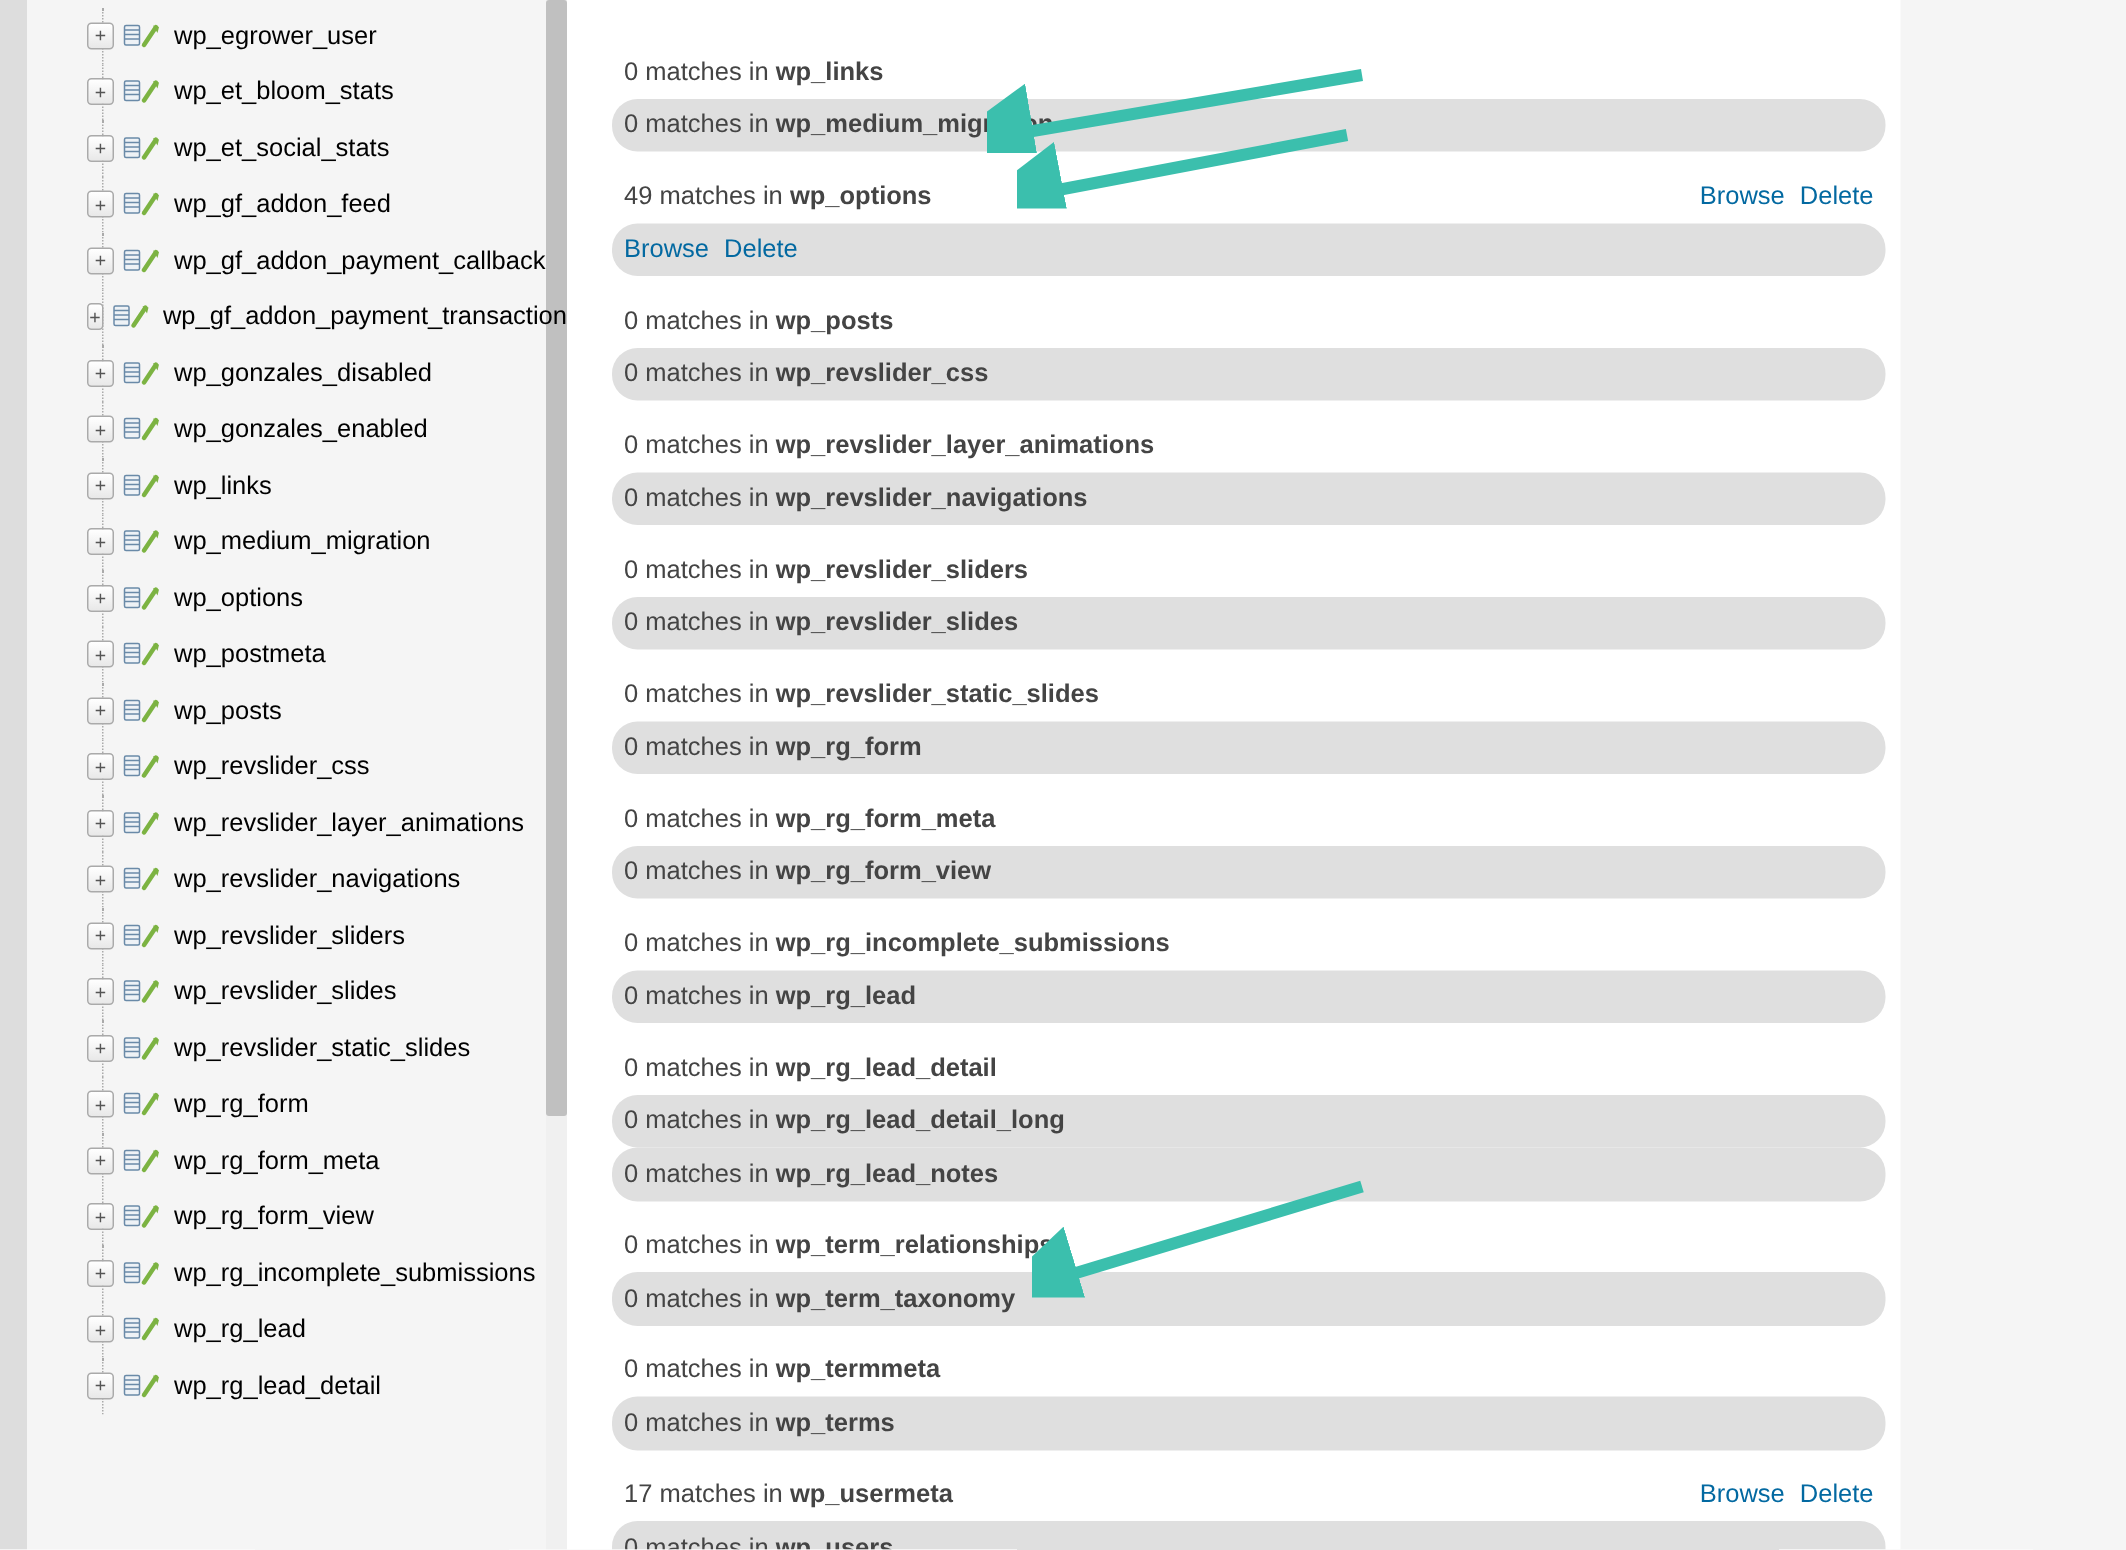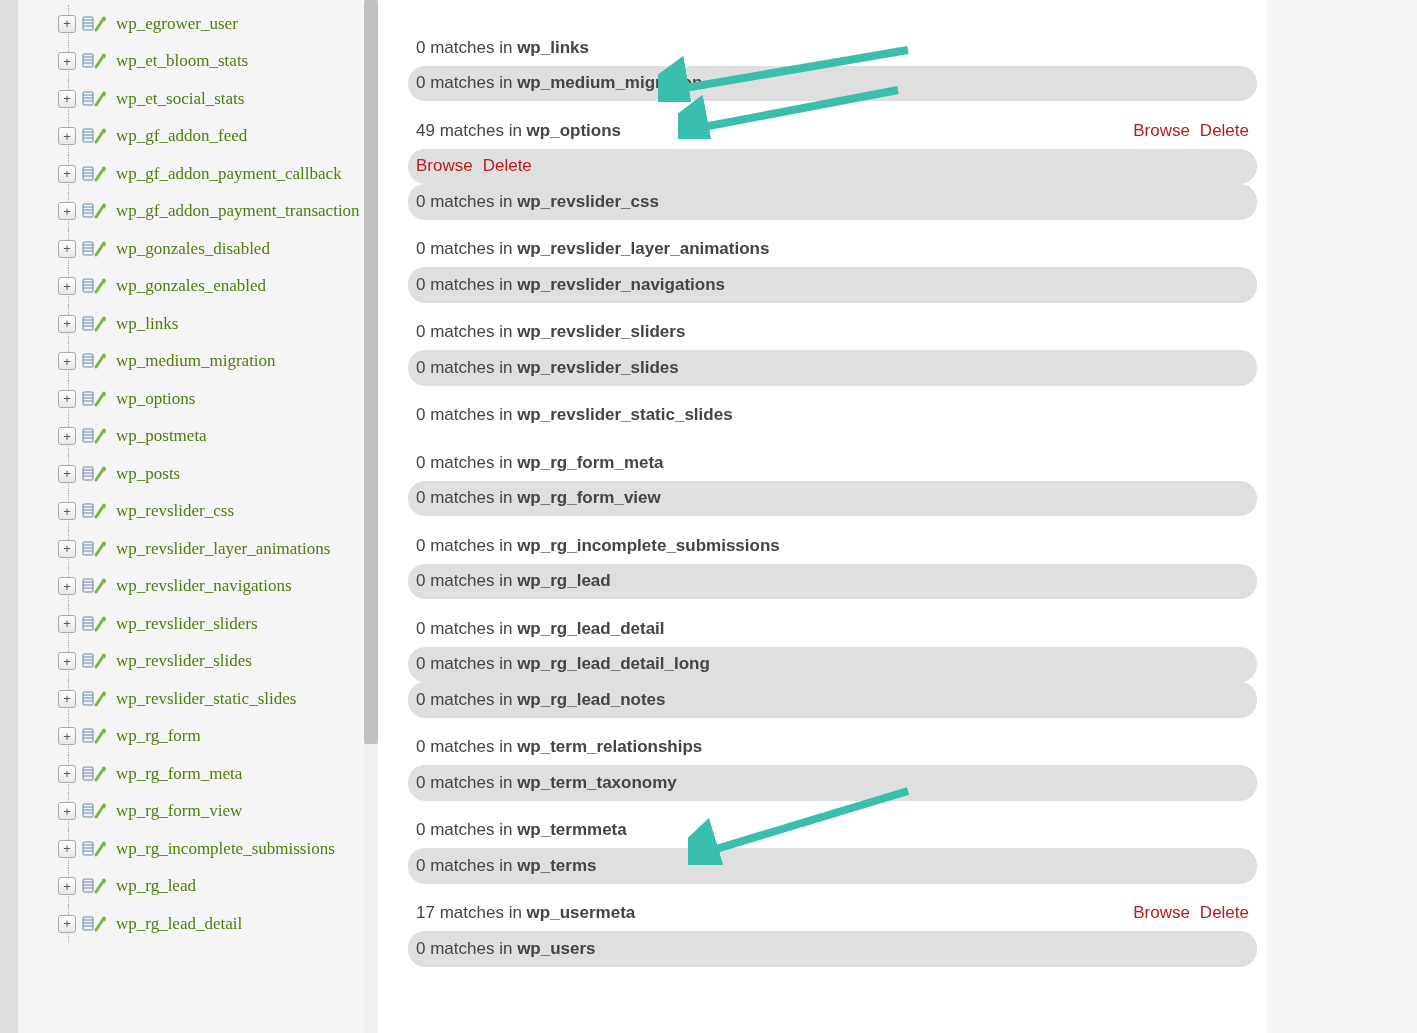--- a/index.html
+++ b/index.html
@@ -72,23 +72,22 @@
     z-index: 2;
     position: relative;
   }
   .tree-item .dblicon {
     display: flex;
     align-items: center;
     margin-right: 6px;
   }
   .tree-item .dblicon svg { display:block; }
   .tree-item .label {
-    color: #4d7c0f;
+    color: #000000;
     font-size: 17px;
-    font-family: Liberation Serif, serif;
   }
 
   
   .main {
     flex: 1;
     background: #fff;
     padding: 0 10px 0 30px;
     overflow: hidden;
     position: relative;
   }
@@ -101,21 +100,21 @@
     color: #444;
   }
   .result-row.odd { background: #dfdfdf; border-radius: 17px; }
   .result-row.even { background: #fff; margin-top: 12px; }
   .result-text { flex: 1; white-space: nowrap; }
   .result-text .count { }
   .result-text .in { }
   .result-text .table { font-weight: bold; }
   .result-actions { display: flex; gap: 10px; }
   .result-actions a {
-    color: #b91c1c;
+    color: #0369a1;
     font-size: 17px;
     cursor: pointer;
   }
 
   
   .arrow {
     position: absolute;
     pointer-events: none;
     z-index: 50;
   }
@@ -557,37 +556,43 @@
           <a>Browse</a>
           <a>Delete</a>
         </div>
       </div>
       <div class="result-row odd">
         <div class="result-actions">
           <a>Browse</a>
           <a>Delete</a>
         </div>
       </div>
+      <div class="result-row even">
+        <div class="result-text"><span class="count">0</span> <span class="in">matches in</span> <span class="table">wp_posts</span></div>
+      </div>
       <div class="result-row odd">
         <div class="result-text"><span class="count">0</span> <span class="in">matches in</span> <span class="table">wp_revslider_css</span></div>
       </div>
       <div class="result-row even">
         <div class="result-text"><span class="count">0</span> <span class="in">matches in</span> <span class="table">wp_revslider_layer_animations</span></div>
       </div>
       <div class="result-row odd">
         <div class="result-text"><span class="count">0</span> <span class="in">matches in</span> <span class="table">wp_revslider_navigations</span></div>
       </div>
       <div class="result-row even">
         <div class="result-text"><span class="count">0</span> <span class="in">matches in</span> <span class="table">wp_revslider_sliders</span></div>
       </div>
       <div class="result-row odd">
         <div class="result-text"><span class="count">0</span> <span class="in">matches in</span> <span class="table">wp_revslider_slides</span></div>
       </div>
       <div class="result-row even">
         <div class="result-text"><span class="count">0</span> <span class="in">matches in</span> <span class="table">wp_revslider_static_slides</span></div>
+      </div>
+      <div class="result-row odd">
+        <div class="result-text"><span class="count">0</span> <span class="in">matches in</span> <span class="table">wp_rg_form</span></div>
       </div>
       <div class="result-row even">
         <div class="result-text"><span class="count">0</span> <span class="in">matches in</span> <span class="table">wp_rg_form_meta</span></div>
       </div>
       <div class="result-row odd">
         <div class="result-text"><span class="count">0</span> <span class="in">matches in</span> <span class="table">wp_rg_form_view</span></div>
       </div>
       <div class="result-row even">
         <div class="result-text"><span class="count">0</span> <span class="in">matches in</span> <span class="table">wp_rg_incomplete_submissions</span></div>
       </div>

